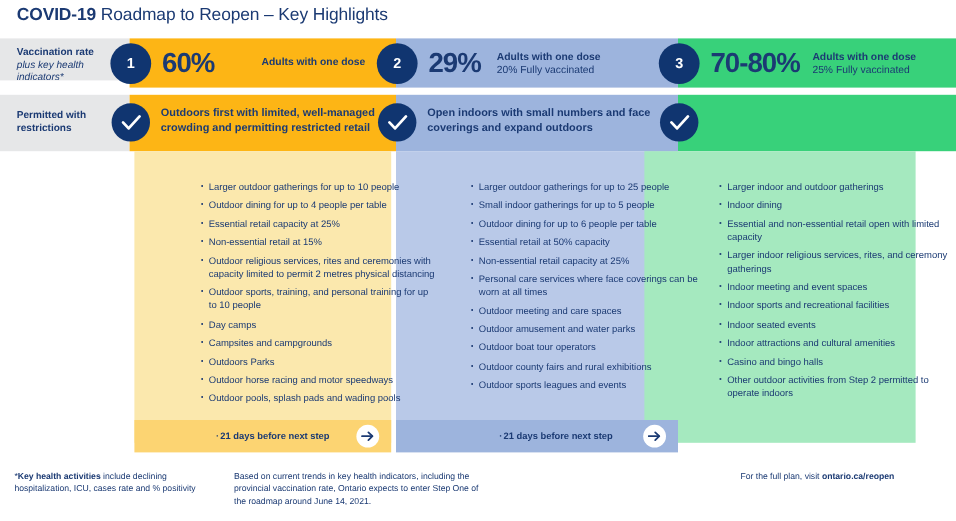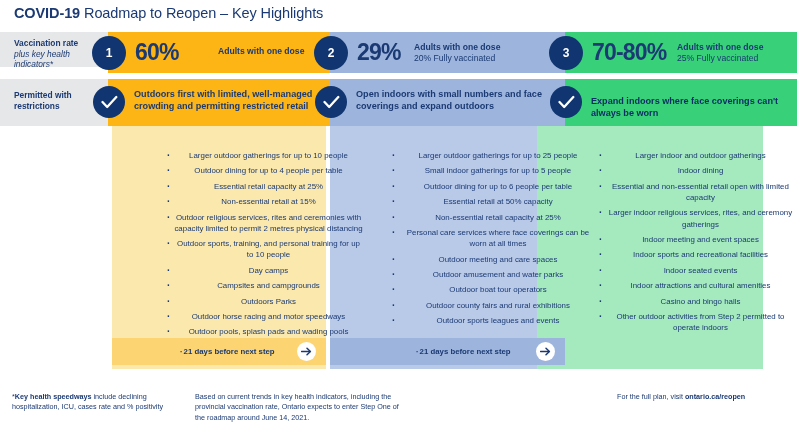--- a/index.html
+++ b/index.html
@@ -92,41 +92,41 @@
   .htxt{
     position:absolute;
     font-size:9.1px;font-weight:700;line-height:1.35;color:#1b3a73;
   }
   .h1{left:134px;top:9px;width:190px;}
   .h2{left:356px;top:9px;width:200px;}
   .h3{left:591px;top:16px;width:200px;}
   .h3t{color:#0d2f63;}
 
   
-  .panel{position:absolute;top:126px;text-align:center;}
+  .panel{position:absolute;top:126px;}
   .pl1{left:112px;width:214px;height:243px;background:#fbe8ad;}
   .pl2{left:330px;width:235px;height:243px;background:#b9c9e8;}
   .pl3{left:537px;width:226px;height:243px;background:#a5e9bf;}
 
   .bullets{
     position:absolute;top:16px;
     font-size:7.9px;line-height:1.42;color:#1b3a73;font-weight:500;
   }
   .bl1{left:15px;width:196px;}
   .bl2{left:22px;width:205px;}
   .bl3{left:22px;width:196px;}
   .bullets li{
     list-style:none;position:relative;padding-left:7px;margin-bottom:4.2px;
   }
   .bullets li::before{
     content:"·";position:absolute;left:0;top:-1px;font-weight:700;font-size:10px;
   }
 
   
-  .arrowbar{position:absolute;top:338px;height:27px;}
+  .arrowbar{position:absolute;top:350px;height:27px;}
   .ab1{left:112px;width:214px;background:#fcd472;}
   .ab2{left:330px;width:235px;background:#9db4dd;}
   .abtxt{
     position:absolute;top:9px;
     font-size:7.8px;font-weight:700;color:#1b3a73;white-space:nowrap;
   }
   .abt1{left:68px;}
   .abt2{left:86px;}
   .abt1::before,.abt2::before{content:"·";margin-right:1px;}
   .arrowcirc{
@@ -214,21 +214,20 @@
         </svg>
     </div>
     <div class="chk k3">
       <svg width="17" height="15" viewBox="0 0 17 15">
           <path d="M1.5 7 L6.2 12 L15.3 2" stroke="#ffffff" stroke-width="2.3" fill="none" stroke-linecap="round" stroke-linejoin="round"></path>
         </svg>
     </div>
 
     <div class="htxt h2">Open indoors with small numbers and face coverings and expand outdoors</div>
     <div class="htxt h1">Outdoors first with limited, well-managed crowding and permitting restricted retail</div>
-    <div class="htxt h3 h3t">Expand indoors where face coverings can't always be worn</div>
   </div>
 
   <div class="panel pl1"></div>
   <div class="panel pl2"></div>
   <div class="panel pl3"></div>
 
   <div class="panel pl1" style="background:transparent;">
     <ul class="bullets bl1">
         <li>Larger outdoor gatherings for up to 10 people</li>
         <li>Outdoor dining for up to 4 people per table</li>
@@ -287,20 +286,20 @@
     <div class="abtxt abt2">21 days before next step</div>
     <div class="arrowcirc ac2">
       <svg width="11" height="9" viewBox="0 0 11 9">
         <path d="M0.5 4.5 H9" stroke="#1b3a73" stroke-width="1.5" stroke-linecap="round"></path>
         <path d="M6 1.3 L9.4 4.5 L6 7.7" stroke="#1b3a73" stroke-width="1.5" fill="none" stroke-linecap="round" stroke-linejoin="round"></path>
       </svg>
     </div>
   </div>
 
   <div class="foot f1">
-    <span class="star">*</span><b>Key health speedways</b><span> include declining hospitalization, ICU, cases rate and % positivity</span>
+    <span class="star">*</span><b>Key health activities</b><span> include declining hospitalization, ICU, cases rate and % positivity</span>
   </div>
   <div class="foot f2">Based on current trends in key health indicators, including the provincial vaccination rate, Ontario expects to enter Step One of the roadmap around June 14, 2021.</div>
   <div class="foot f3">
     <span>For the full plan, visit </span><b>ontario.ca/reopen</b>
   </div>
 
 </div>
 
 </body></html>

